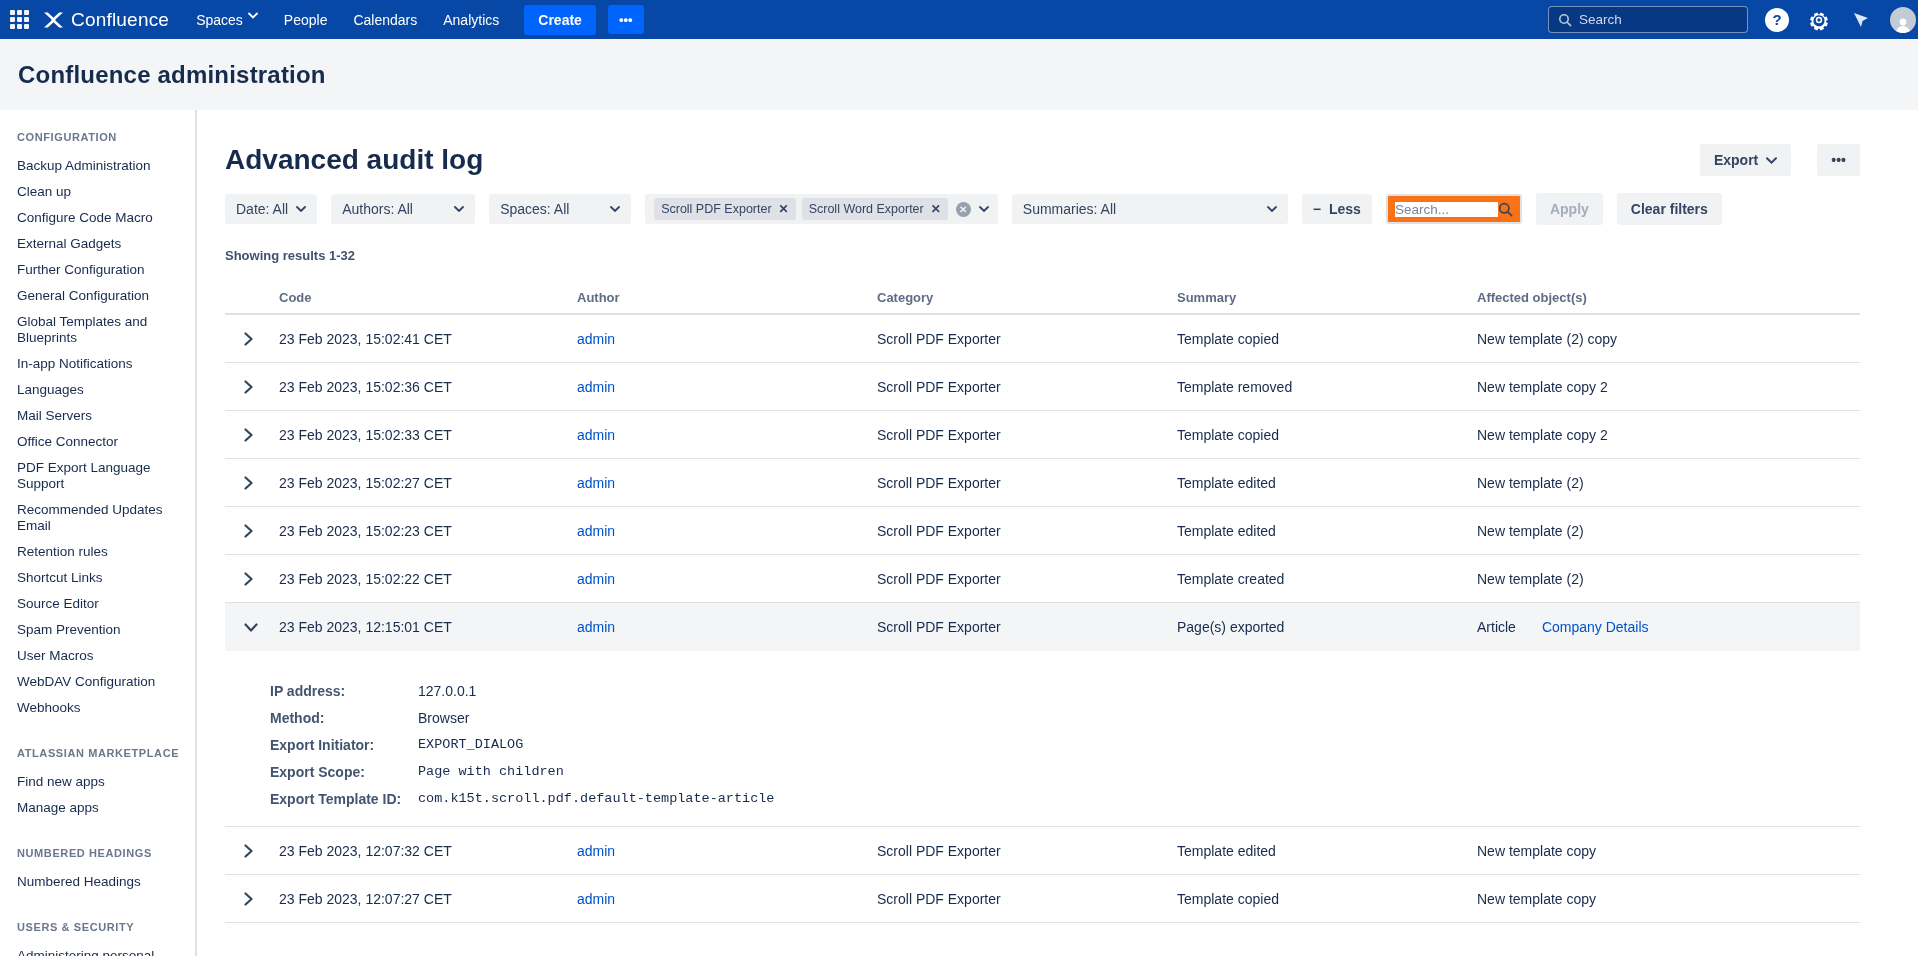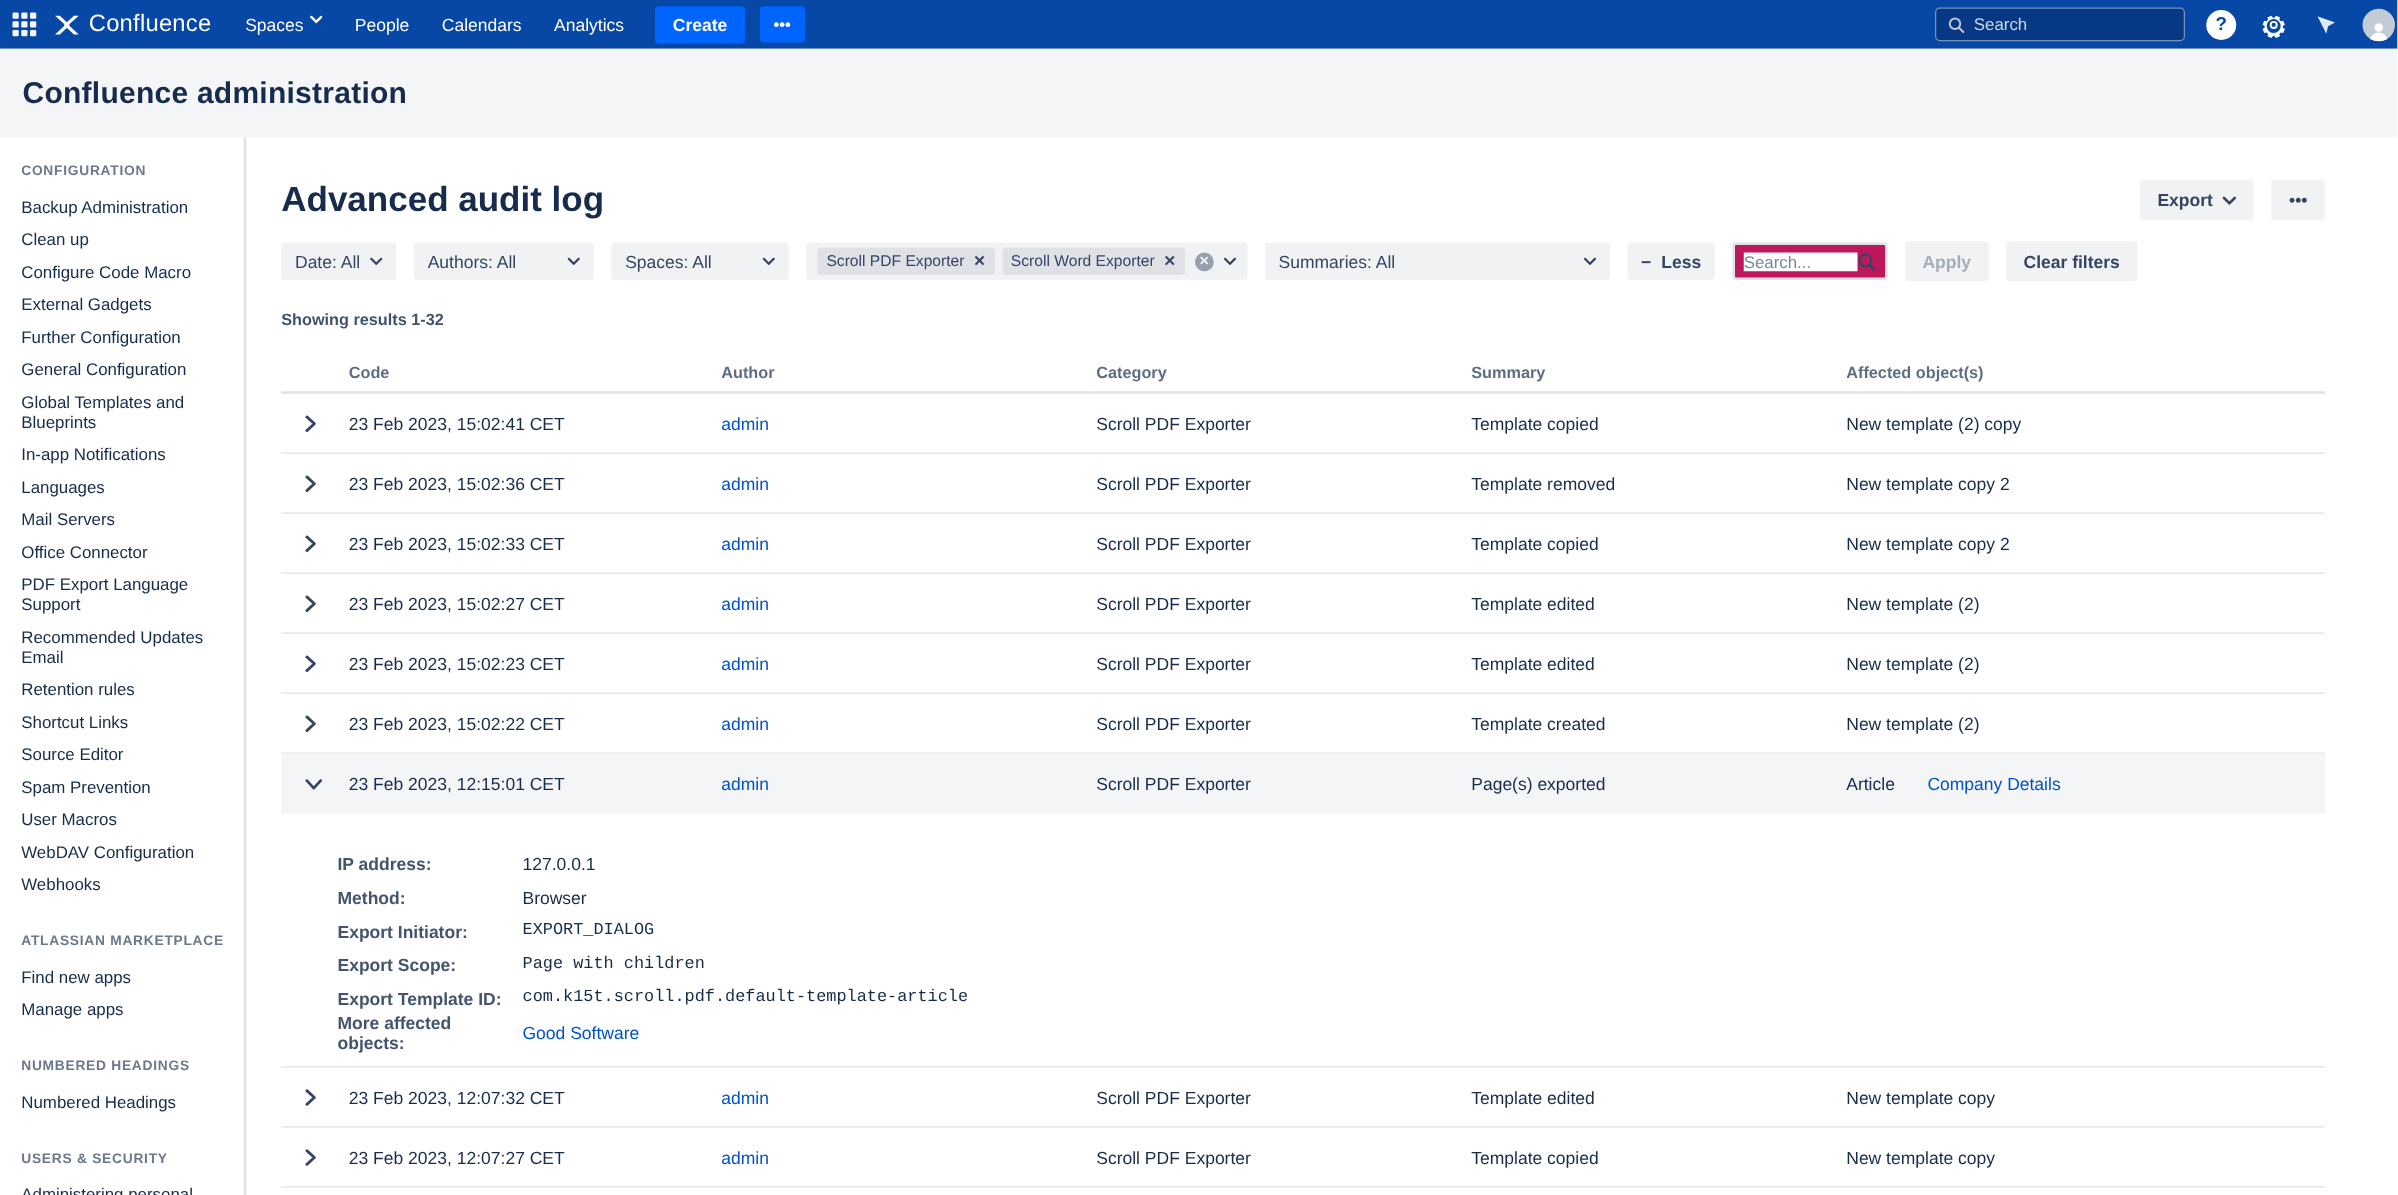--- a/index.html
+++ b/index.html
@@ -44,40 +44,40 @@
   .sidebar { width:197px; border-right:2px solid #DFE1E6; padding:21px 10px 0 17px;
              overflow:hidden; flex-shrink:0; }
   .sb-section-title { font-size:11px; font-weight:700; color:#6B778C; letter-spacing:.6px;
                       margin:26px 0 10px 0; }
   .sb-section:first-child .sb-section-title { margin-top:0; }
   .sb-item { font-size:13.5px; color:#172B4D; padding:5px 0; line-height:16px; cursor:pointer; }
 
   .main { flex:1; padding:34px 58px 0 28px; overflow:hidden; }
   .main-head { display:flex; align-items:center; justify-content:space-between; height:32px; }
   .main-head h2 { font-size:28px; font-weight:700; color:#172B4D; }
-  .head-actions { display:flex; gap:14px;margin-left:38px; }
+  .head-actions { display:flex; gap:26px;margin-left:38px; }
   .btn-gray { background:#F1F2F4; border:none; border-radius:3px; height:32px; padding:0 14px;
               font-family:"Liberation Sans",sans-serif; font-size:14px; font-weight:700;
               color:#344563; display:flex; align-items:center; gap:8px; cursor:pointer; }
 
   
   .filters { display:flex; align-items:center; gap:14px; margin-top:18px; height:30px; }
   .pill { background:#F1F2F4; border-radius:3px; height:30px; display:flex; align-items:center;
           padding:0 11px; font-size:14px; font-weight:500; color:#344563; gap:8px; cursor:pointer; }
   .pill.spread { justify-content:space-between; }
   .multi { background:#F1F2F4; border-radius:3px; height:30px; display:flex; align-items:center;
            gap:6px; padding:0 9px; cursor:pointer; }
   .tag { background:#DFE1E6; border-radius:3px; height:22px; display:flex; align-items:center;
          gap:7px; padding:0 7px; font-size:12.5px; font-weight:500; color:#344563; }
   .tag .x { font-size:12px; font-weight:700; cursor:pointer; }
   .clear-circle { width:15px; height:15px; border-radius:50%; background:#97A0AF; color:#F1F2F4;
                   font-size:10px; font-weight:700; display:flex; align-items:center;
                   justify-content:center; margin:0 2px; cursor:pointer; }
-  .filter-search { display:flex; align-items:center; height:30px; width:124px;
-                   border:2px solid #DFE1E6; border-radius:3px; padding:0 7px; background:#be185d; }
+  .filter-search { display:flex; align-items:center; height:30px; width:136px;
+                   border:2px solid #DFE1E6; border-radius:3px; padding:0 7px; background:#f97316; }
   .filter-search input { border:none; outline:none; font-size:13.5px; width:100%;
                          font-family:"Liberation Sans",sans-serif; color:#172B4D; }
   .filter-search input::placeholder { color:#7A869A; }
   .btn-apply { color:#A5ADBA; cursor:default; }
   .results-text { margin-top:24px; font-size:13px; font-weight:700; color:#42526E; }
 
   
   .audit-table { margin-top:18px; }
   .t-grid { display:grid; grid-template-columns:54px 298px 300px 300px 300px 1fr; align-items:center; }
   .t-header { height:34px; border-bottom:2px solid #DFE1E6; }
@@ -433,24 +433,20 @@
               <div class="d-value mono">EXPORT_DIALOG</div>
             </div>
             <div class="d-row">
               <div class="d-label">Export Scope:</div>
               <div class="d-value mono">Page with children</div>
             </div>
             <div class="d-row">
               <div class="d-label">Export Template ID:</div>
               <div class="d-value mono">com.k15t.scroll.pdf.default-template-article</div>
             </div>
-            <div class="d-row">
-              <div class="d-label">More affected objects:</div>
-              <a class="a-link">Good Software</a>
-            </div>
           </div>
           <div class="t-grid t-row">
             <div class="chev-cell">
               <span>
                 <svg width="9" height="14" viewBox="0 0 9 14">
                   <path d="M1.5 1.5 L7.5 7 L1.5 12.5" stroke="#344563" stroke-width="2.2" fill="none" stroke-linecap="round" stroke-linejoin="round"></path>
                 </svg>
               </span>
             </div>
             <div>23 Feb 2023, 12:07:32 CET</div>

